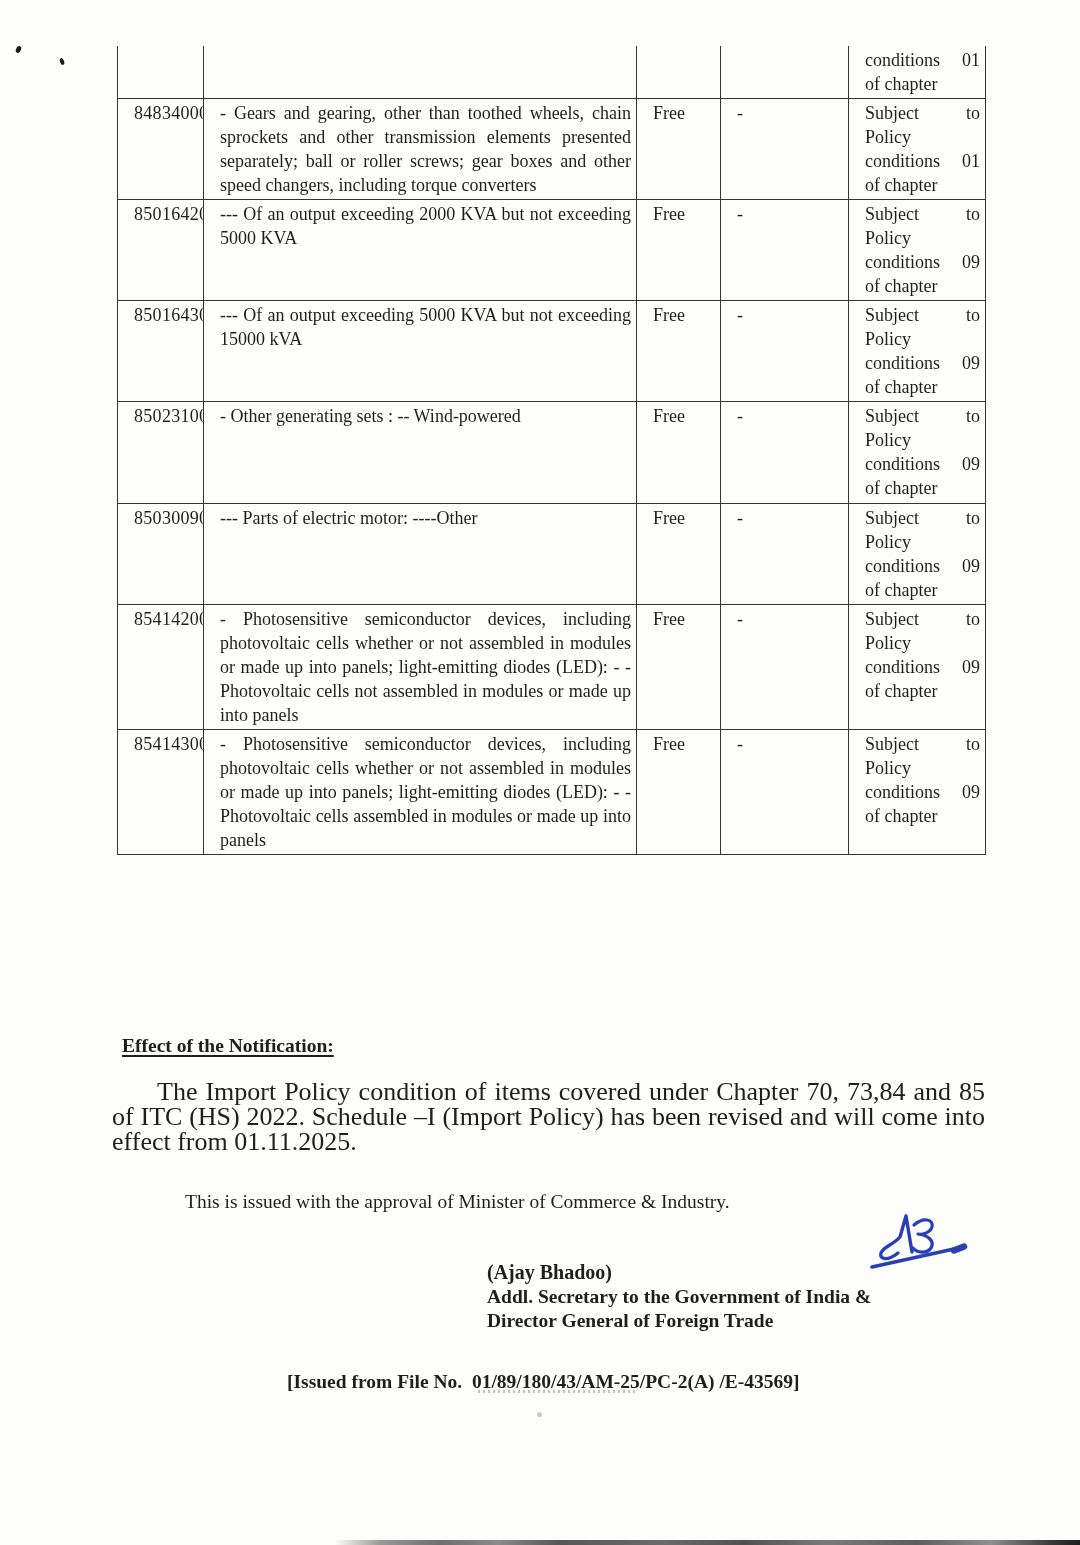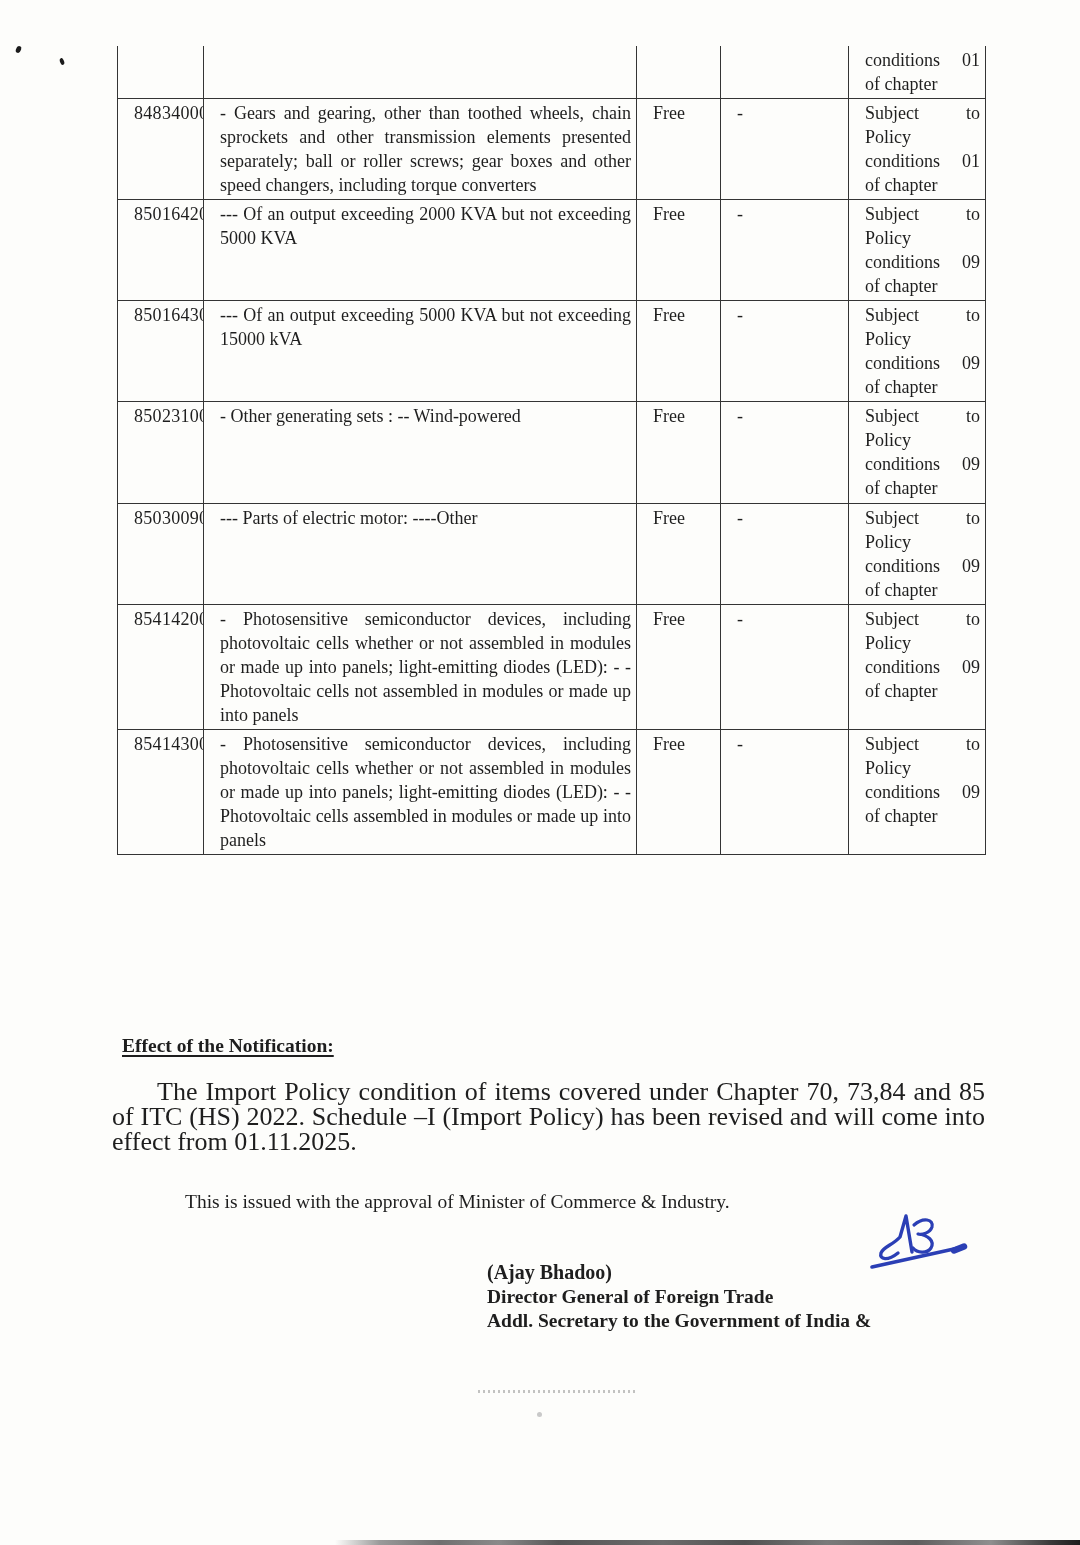--- a/index.html
+++ b/index.html
@@ -172,22 +172,23 @@
 
   <svg class="signature" viewBox="0 0 115 75" fill="none" stroke="#2b3fb5" stroke-linecap="round" stroke-linejoin="round">
     <path d="M 12 64 L 103 44" stroke-width="3.6"></path>
     <path d="M 94 47.5 L 104 43.5" stroke-width="6.5"></path>
     <path d="M 38 50 C 28 58, 19 57, 21 50 C 23 44, 33 42, 40 34 L 46 13 L 52 49" stroke-width="3.4"></path>
     <path d="M 54 22 C 63 14, 74 16, 72 24 C 70 30, 62 32, 58 31 C 68 32, 75 38, 71 45 C 67 51, 57 50, 53 45" stroke-width="3.2"></path>
   </svg>
 
   <div class="sign-block">
     <div class="sign-name">(Ajay Bhadoo)</div>
+    <div class="sign-title">Addl. Secretary to the Government of India &amp;</div>
     <div class="sign-title">Director General of Foreign Trade</div>
-    <div class="sign-title">Addl. Secretary to the Government of India &amp;</div>
   </div>
 
+  <div class="file-line">[Issued from File No.  01/89/180/43/AM-25/PC-2(A) /E-43569]</div>
 
   <span class="scan-dot"></span>
   <span class="scan-speckle"></span>
   <div class="scan-strip"></div>
 
 </div>
 
 </body></html>

